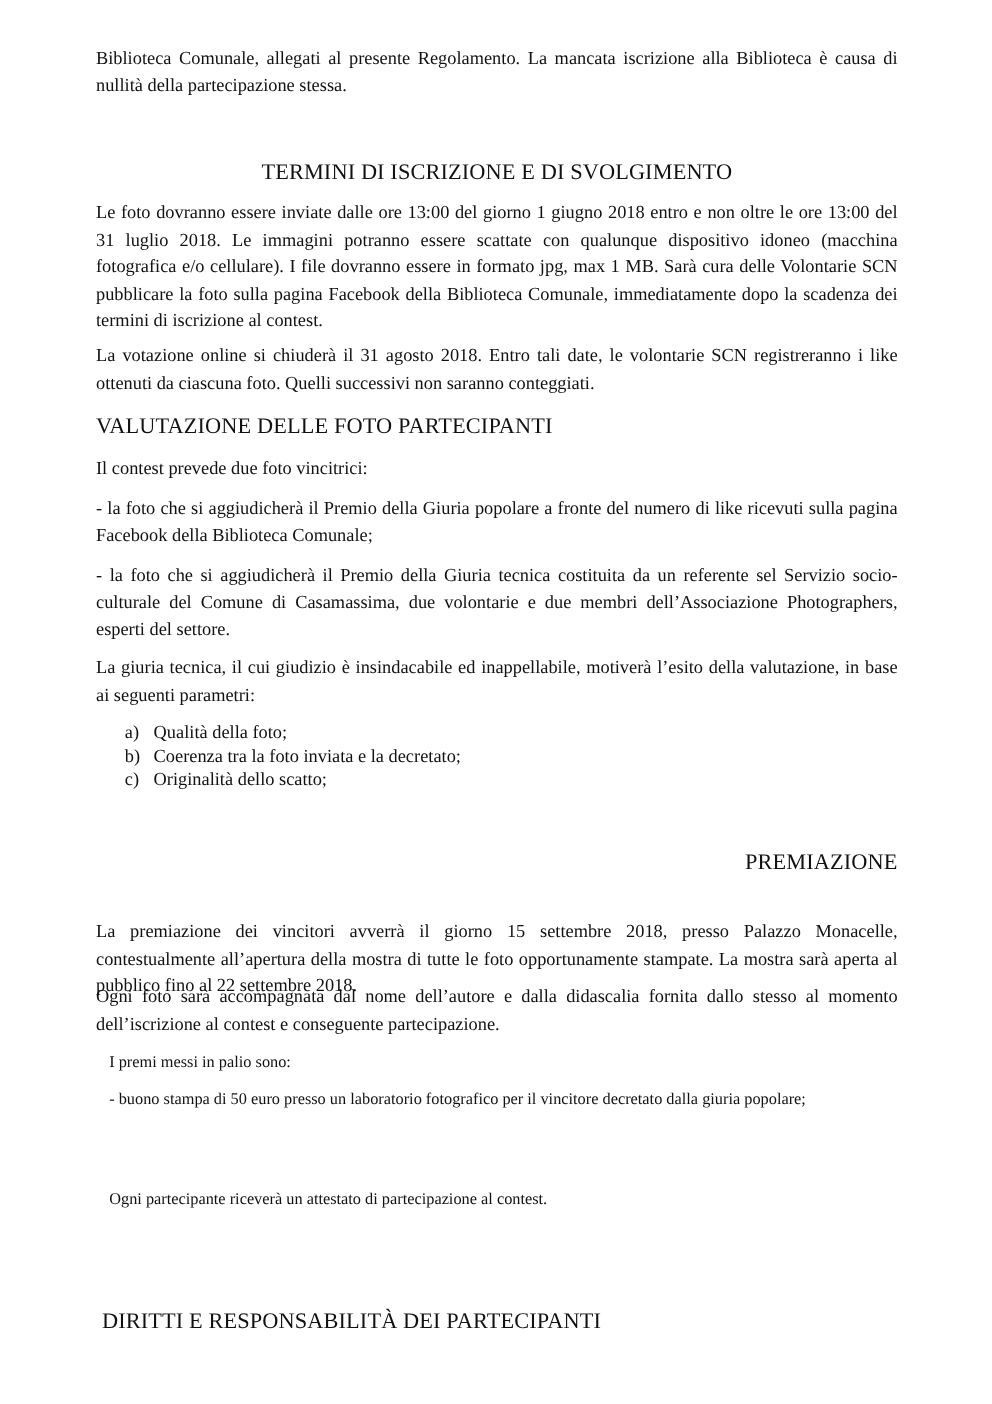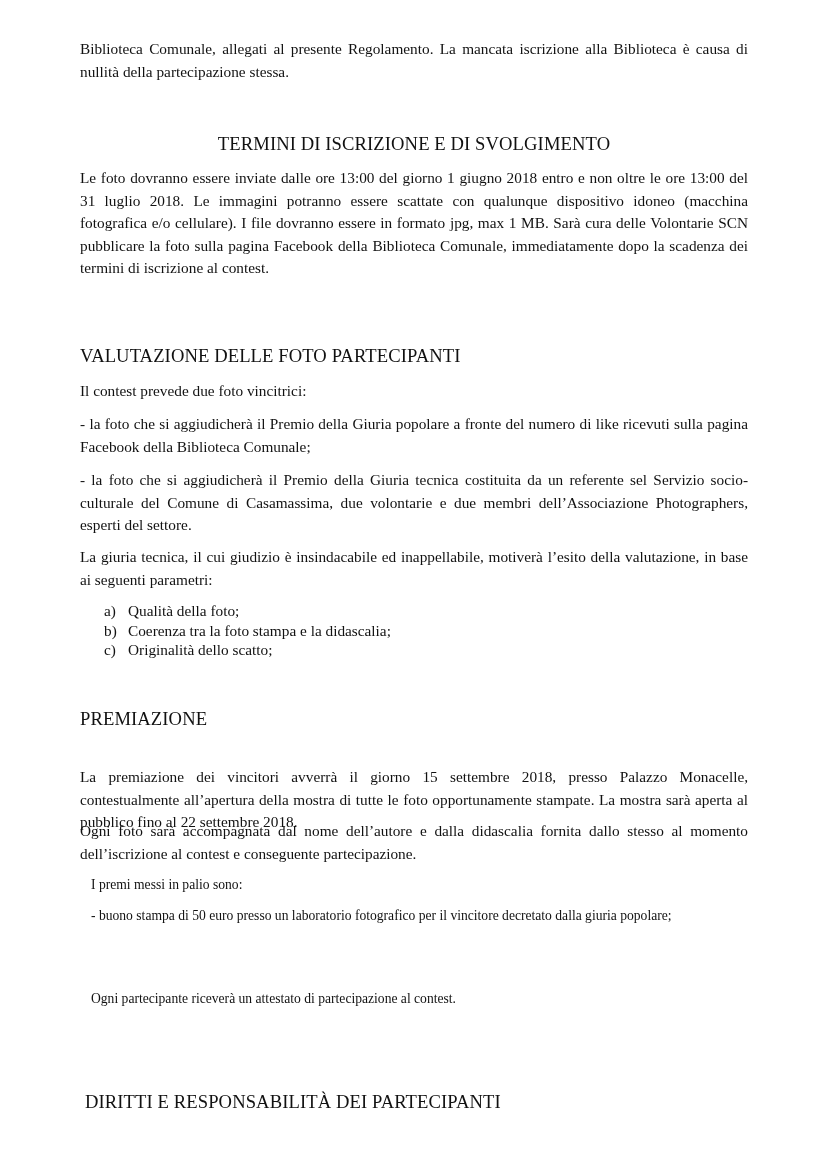--- a/index.html
+++ b/index.html
@@ -71,47 +71,48 @@
 <body>
 
 <div class="page">
 
   <p class="blk body" style="top:38px;">Biblioteca Comunale, allegati al presente Regolamento. La mancata iscrizione alla Biblioteca è causa di nullità della partecipazione stessa.</p>
 
   <h2 class="blk head" style="top:132px;text-align:center;">TERMINI DI ISCRIZIONE E DI SVOLGIMENTO</h2>
 
   <p class="blk body" style="top:167px;">Le foto dovranno essere inviate dalle ore 13:00 del giorno 1 giugno 2018 entro e non oltre le ore 13:00 del 31 luglio 2018. Le immagini potranno essere scattate con qualunque dispositivo idoneo (macchina fotografica e/o cellulare). I file dovranno essere in formato jpg, max 1 MB. Sarà cura delle Volontarie SCN pubblicare la foto sulla pagina Facebook della Biblioteca Comunale, immediatamente dopo la scadenza dei termini di iscrizione al contest.</p>
 
+  <p class="blk body" style="top:286px;">La votazione online si chiuderà il 31 agosto 2018. Entro tali date, le volontarie SCN registreranno i like ottenuti da ciascuna foto. Quelli successivi non saranno conteggiati.</p>
 
   <h2 class="blk head" style="top:344px;">VALUTAZIONE DELLE FOTO PARTECIPANTI</h2>
 
   <p class="blk body" style="top:380px;">Il contest prevede due foto vincitrici:</p>
 
   <p class="blk body" style="top:413px;">- la foto che si aggiudicherà il Premio della Giuria popolare a fronte del numero di like ricevuti sulla pagina Facebook della Biblioteca Comunale;</p>
 
   <p class="blk body" style="top:469px;">- la foto che si aggiudicherà il Premio della Giuria tecnica costituita da un referente sel Servizio socio-culturale del Comune di Casamassima, due volontarie e due membri dell’Associazione Photographers, esperti del settore.</p>
 
   <p class="blk body" style="top:546px;">La giuria tecnica, il cui giudizio è insindacabile ed inappellabile, motiverà l’esito della valutazione, in base ai seguenti parametri:</p>
 
   <ol class="params" style="top:601px;">
     <li>
       <span class="marker">a)</span>
       <span>Qualità della foto;</span>
     </li>
     <li>
       <span class="marker">b)</span>
-      <span>Coerenza tra la foto stampa e la didascalia;</span>
+      <span>Coerenza tra la foto inviata e la decretato;</span>
     </li>
     <li>
       <span class="marker">c)</span>
       <span>Originalità dello scatto;</span>
     </li>
   </ol>
 
-  <h2 class="blk head" style="top:707px;">PREMIAZIONE</h2>
+  <h2 class="blk head" style="top:707px;text-align:right;">PREMIAZIONE</h2>
 
   <p class="blk body" style="top:766px;">La premiazione dei vincitori avverrà il giorno 15 settembre 2018, presso Palazzo Monacelle, contestualmente all’apertura della mostra di tutte le foto opportunamente stampate. La mostra sarà aperta al pubblico fino al 22 settembre 2018.</p>
 
   <p class="blk body" style="top:820px;">Ogni foto sarà accompagnata dal nome dell’autore e dalla didascalia fornita dallo stesso al momento dell’iscrizione al contest e conseguente partecipazione.</p>
 
   <p class="blk small" style="top:874px;">I premi messi in palio sono:</p>
 
   <p class="blk small" style="top:905px;">- buono stampa di 50 euro presso un laboratorio fotografico per il vincitore decretato dalla giuria popolare;</p>
 
 

